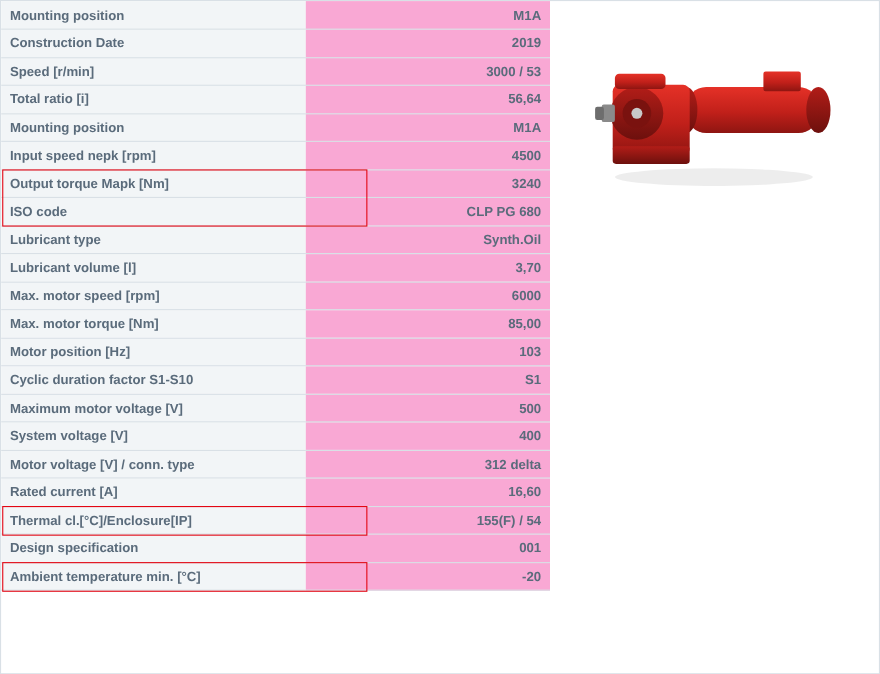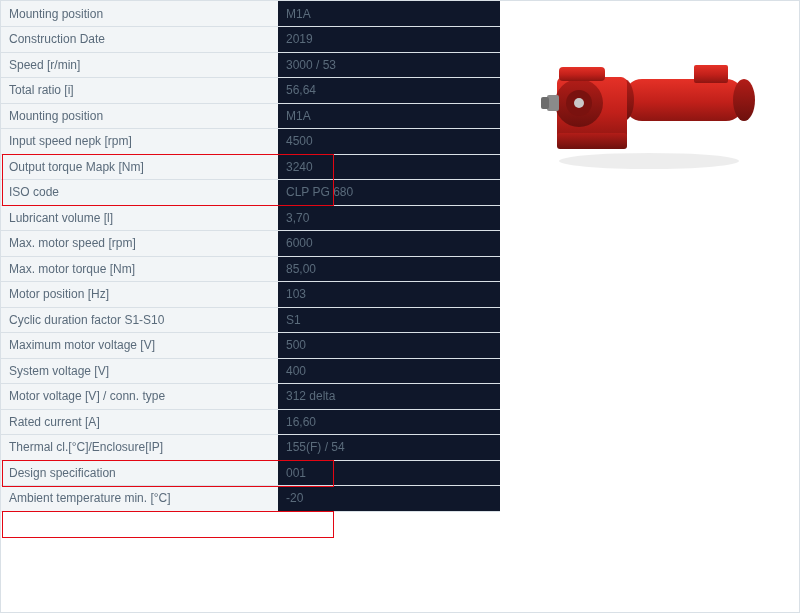--- a/index.html
+++ b/index.html
@@ -10,38 +10,40 @@
     background: #fff;
     width: 800px;
     height: 613px;
     position: relative;
     border: 1px solid #d9e0e6;
   }
   .spec-table {
     width: 499px;
     border-collapse: collapse;
     background: #fff;
+    font-weight: bold;
   }
   .spec-table tr {
     height: 25.5px;
   }
   .spec-table td {
     border-bottom: 1px solid #d9e0e6;
     padding: 0 8px;
     vertical-align: middle;
     font-size: 12px;
     color: #5a6b7b;
   }
   .spec-table td.label {
     width: 277px;
     background: #f2f5f7;
   }
   .spec-table td.value {
     width: 222px;
-    background: #0f172a;
+    background: #f9a8d4;
+    text-align: right;
   }
   .hl-group { position: absolute; border: 1.5px solid #e30613; pointer-events: none; }
   .product-image {
     position: absolute;
     top: 40px;
     right: 30px;
     width: 240px;
     height: 140px;
   }
   
@@ -76,20 +78,24 @@
         <td class="label">Input speed nepk [rpm]</td>
         <td class="value">4500</td>
       </tr>
       <tr>
         <td class="label">Output torque Mapk [Nm]</td>
         <td class="value">3240</td>
       </tr>
       <tr>
         <td class="label">ISO code</td>
         <td class="value">CLP PG 680</td>
+      </tr>
+      <tr>
+        <td class="label">Lubricant type</td>
+        <td class="value">Synth.Oil</td>
       </tr>
       <tr>
         <td class="label">Lubricant volume [l]</td>
         <td class="value">3,70</td>
       </tr>
       <tr>
         <td class="label">Max. motor speed [rpm]</td>
         <td class="value">6000</td>
       </tr>
       <tr>

